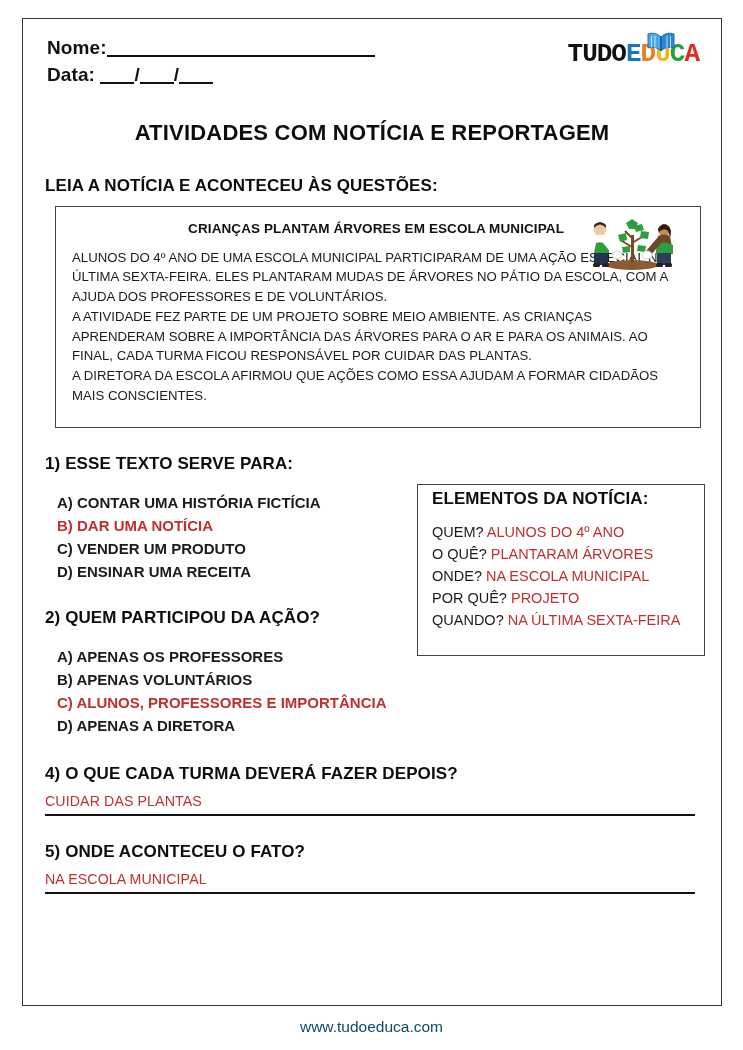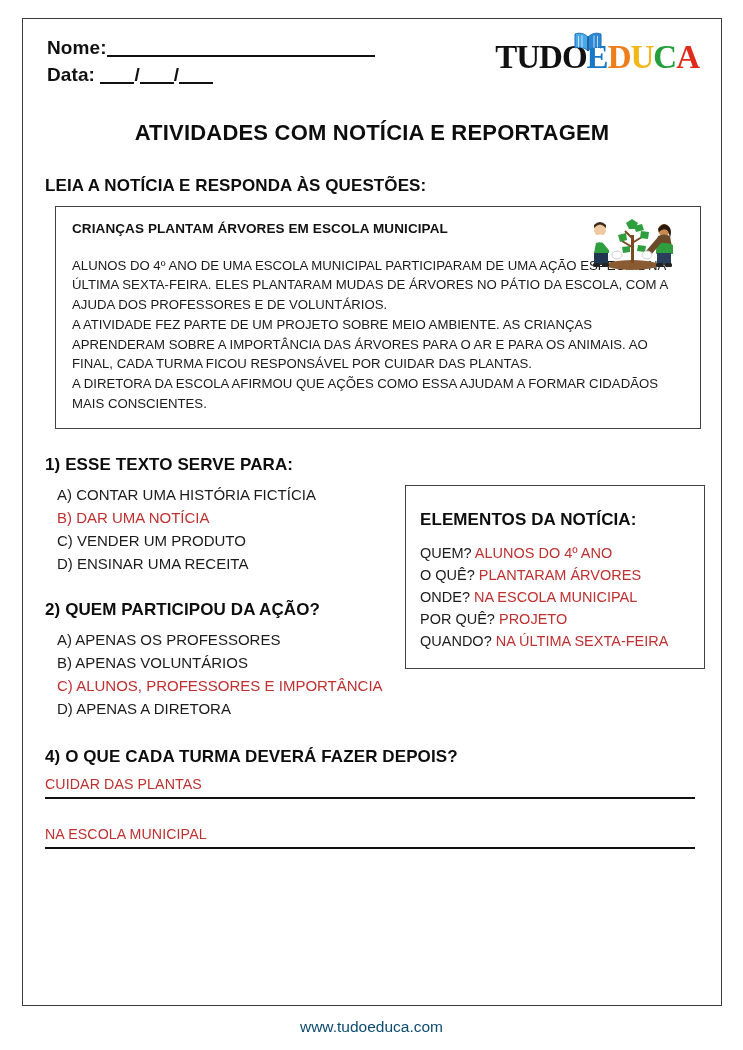--- a/index.html
+++ b/index.html
@@ -59,24 +59,24 @@
 
   
   .logo {
     position: relative;
     padding-right: 6px;
     padding-top: 8px;
     line-height: 1;
     white-space: nowrap;
   }
   .logo-word {
-    font-size: 33px;
+    font-size: 26px;
     font-weight: bold;
     letter-spacing: -1px;
-    font-family: Liberation Serif, serif;
+    font-family: Liberation Mono, monospace;
     text-align: center;
   }
   .l-tudo { color: #111111; }
   .l-e    { color: #1878c8; }
   .l-d    { color: #ee7d1c; }
   .l-u    { color: #f2b617; }
   .l-c    { color: #23a03a; }
   .l-a    { color: #e02a1b; }
   .book-icon {
     position: absolute;
@@ -112,23 +112,24 @@
     margin-left: 16px;
     margin-right: 4px;
     border: 1.5px solid #444;
     padding: 14px 16px 14px 16px;
     min-height: 222px;
   }
   .news-headline {
     font-size: 13.5px;
     font-weight: bold;
     letter-spacing: .1px;
-    margin-bottom: 20px;
+    margin-bottom: 12px;
     padding-right: 120px;
     color: #111;
+    text-align: right;
   }
   .news-para {
     font-size: 13.2px;
     line-height: 1.47;
     color: #1b1b1b;
     margin-bottom: 1px;
   }
   .news-art {
     position: absolute;
     right: 14px;
@@ -138,41 +139,42 @@
   }
 
   
   .q-title {
     font-size: 17px;
     font-weight: bold;
     letter-spacing: .1px;
     color: #0d0d0d;
     padding-left: 6px;
   }
-  .opts { padding-left: 18px; margin-top: 9px; }
+  .opts { padding-left: 18px; margin-top: 18px; font-weight: bold; }
   .opt {
     font-size: 15px;
     line-height: 1.53;
     color: #1b1b1b;
   }
   .opt.correct { color: #bf3030; }
 
   .two-col {
     display: flex;
     align-items: flex-start;
     margin-top: 26px;
   }
   .col-left { width: 364px; flex: none; }
   .col-right { flex: 1; padding-top: 30px; padding-left: 2px; }
 
   
   .elem-box {
     border: 1.5px solid #444;
-    padding: 24px 14px 16px 14px;
+    padding: 4px 14px 16px 14px;
     min-height: 172px;
+    margin-left: 12px;
   }
   .elem-title {
     font-size: 17px;
     font-weight: bold;
     letter-spacing: .1px;
     color: #0d0d0d;
     margin-bottom: 12px;
   }
   .elem-row {
     font-size: 14.5px;
@@ -231,21 +233,21 @@
           <path d="M30 12 C38 4, 48 3, 56 6 L56 34 C48 31, 38 32, 30 40 Z" fill="#2b87d4" stroke="#1b6fb8" stroke-width="2"></path>
           <path d="M11 10 L11 33 M18 9 L18 34 M42 9 L42 34 M49 10 L49 33" stroke="#ffffff" stroke-width="1.6" opacity=".85"></path>
           <path d="M30 12 L30 40" stroke="#14517f" stroke-width="2"></path>
         </svg>
         <span class="logo-word l-tudo">TUDO</span><span class="logo-word l-e">E</span><span class="logo-word l-d">D</span><span class="logo-word l-u">U</span><span class="logo-word l-c">C</span><span class="logo-word l-a">A</span>
       </div>
     </div>
 
     <div class="main-title">ATIVIDADES COM NOTÍCIA E REPORTAGEM</div>
 
-    <div class="section-head">LEIA A NOTÍCIA E RESPONDA ÀS QUESTÕES:</div>
+    <div class="section-head">LEIA A NOTÍCIA E ACONTECEU ÀS QUESTÕES:</div>
 
     <div class="news-box">
       <svg class="news-art" viewBox="0 0 108 58">
 
         <ellipse cx="54" cy="52" rx="26" ry="5" fill="#8a5a32"></ellipse>
 
         <path d="M53 50 L53 22 L56 22 L56 50 Z" fill="#7a4a22"></path>
         <path d="M54 34 L44 28 M54 30 L64 24 M54 25 L47 18" stroke="#7a4a22" stroke-width="2" fill="none"></path>
 
         <path d="M54 6 L60 10 L57 16 L51 16 L48 10 Z" fill="#2e9e3e"></path>
@@ -339,20 +341,21 @@
 
 
     <div class="open-q">
       <div class="q-title">4) O QUE CADA TURMA DEVERÁ FAZER DEPOIS?</div>
       <div class="answer-line">
         <span class="answer-text">CUIDAR DAS PLANTAS</span>
       </div>
     </div>
 
     <div class="open-q">
+      <div class="q-title">5) ONDE ACONTECEU O FATO?</div>
       <div class="answer-line">
         <span class="answer-text">NA ESCOLA MUNICIPAL</span>
       </div>
     </div>
 
   </div>
 
   <div class="footer">www.tudoeduca.com</div>
 </div>
 

